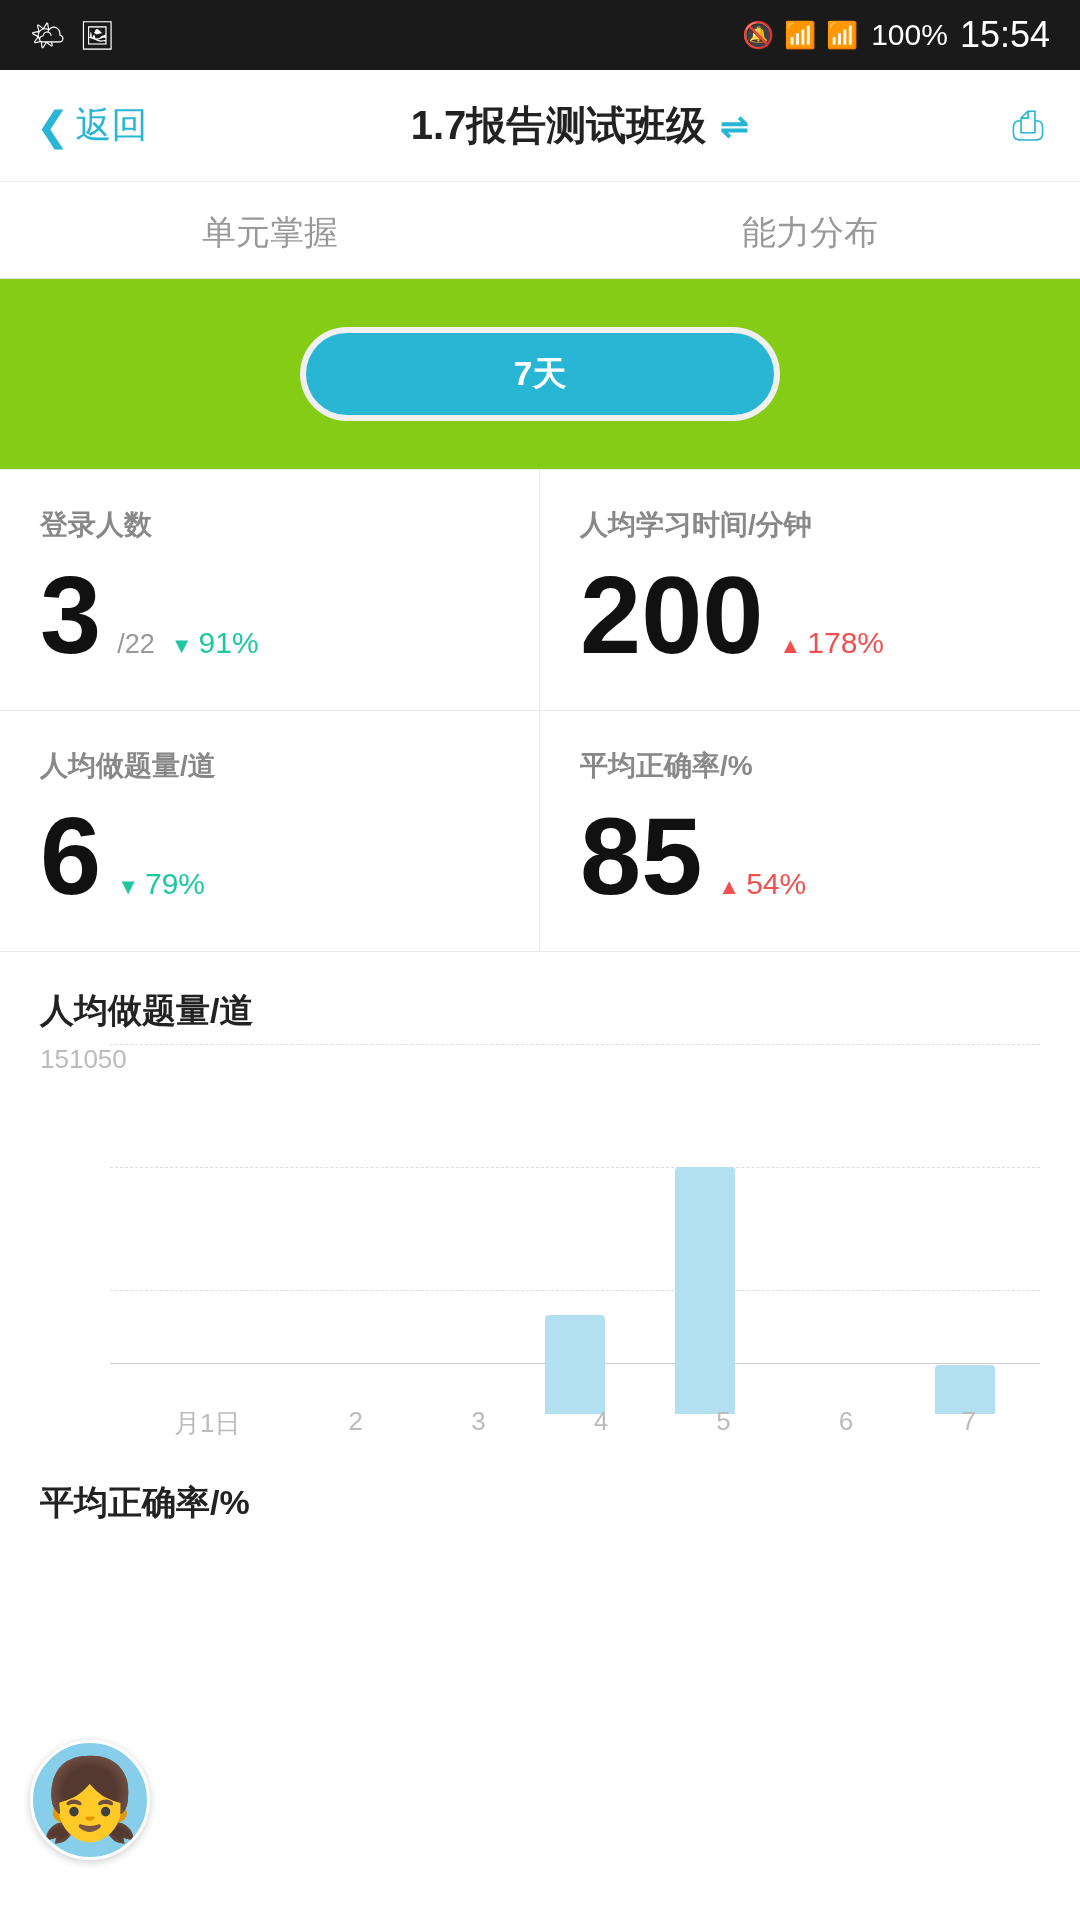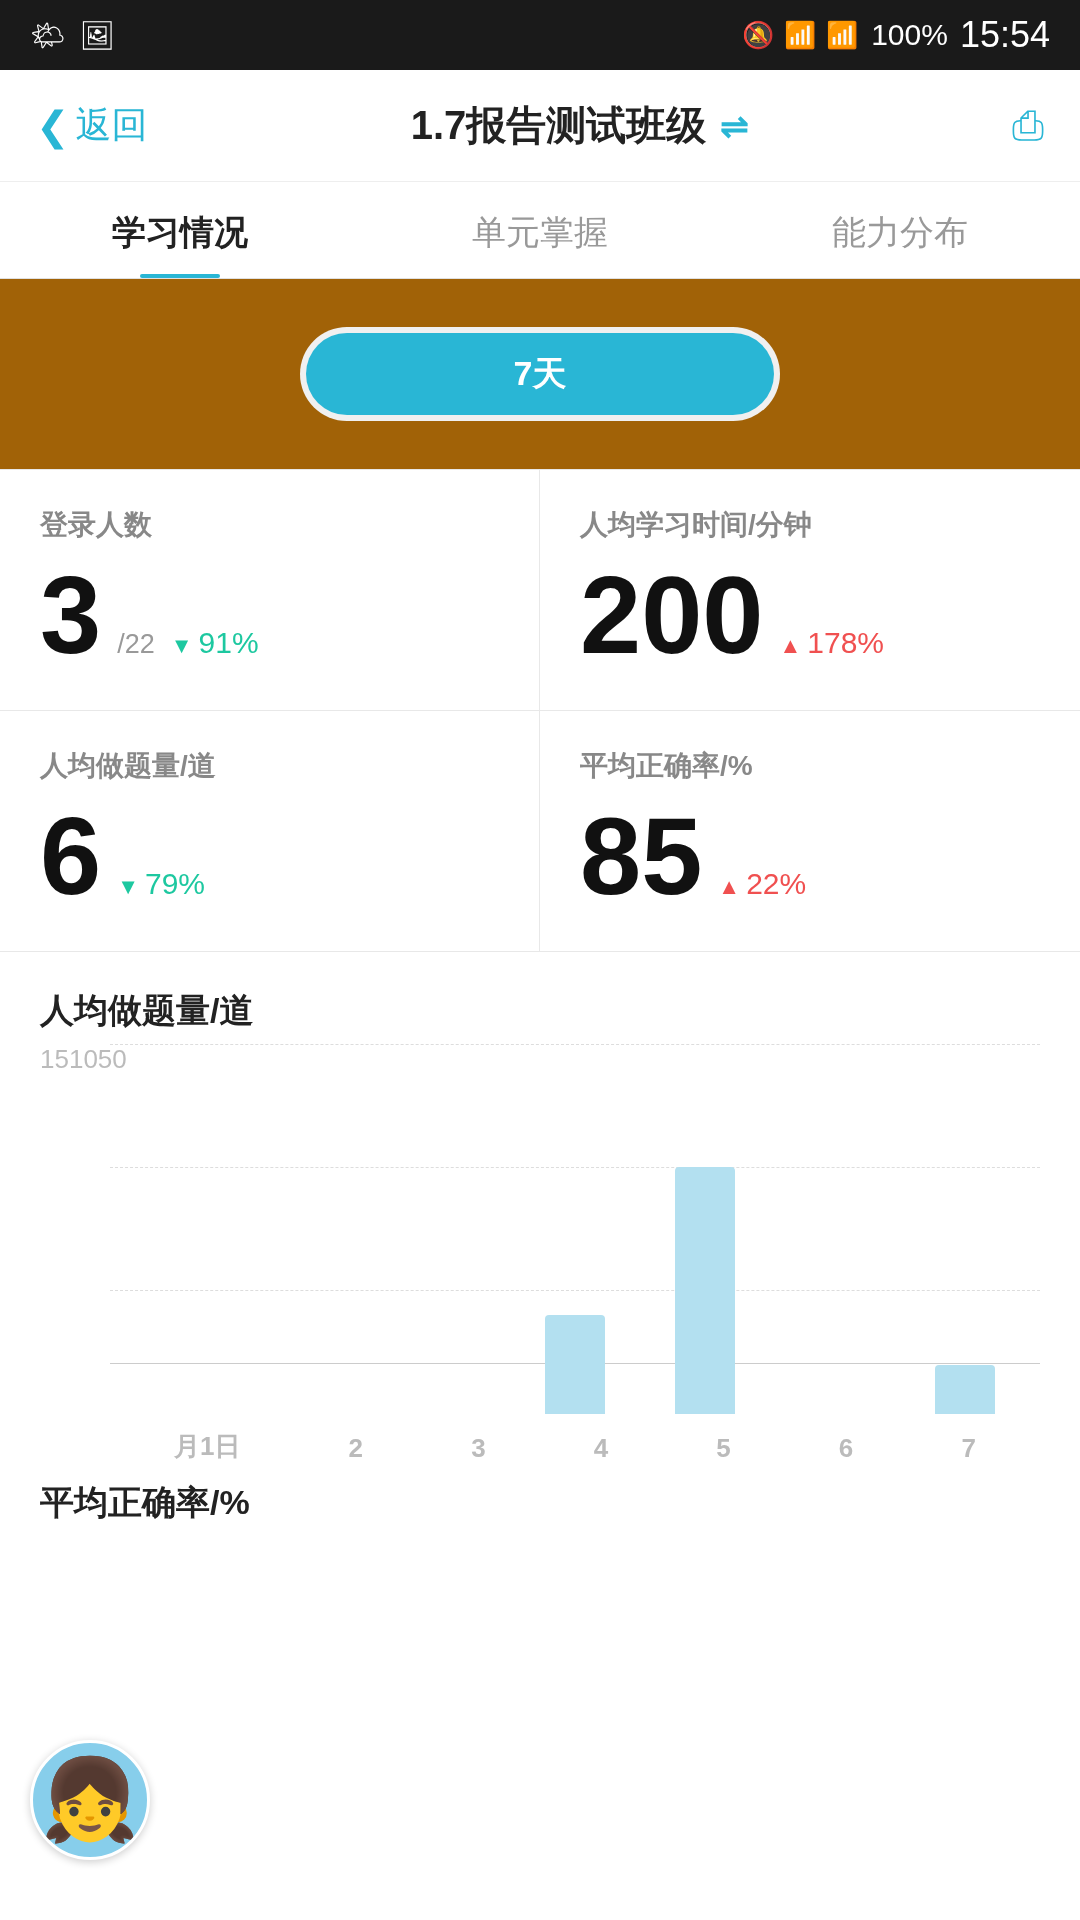--- a/index.html
+++ b/index.html
@@ -234,29 +234,28 @@
       height: 100%;
       justify-content: flex-end;
     }
     .bar {
       background: #b3e0f0;
       border-radius: 4px 4px 0 0;
       width: 60px;
     }
     .x-labels {
       position: absolute;
-      bottom: 0;
+      bottom: 8px;
       left: 0;
       right: 0;
       height: 50px;
       display: flex;
       justify-content: space-around;
-      align-items: flex-end;
+      align-items: flex-start;
       padding: 0 10px;
-      font-weight: bold;
     }
     .x-label {
       font-size: 26px;
       color: #bbb;
       text-align: center;
     }
 
     
     .avatar-wrapper {
       position: fixed;
@@ -309,32 +308,29 @@
   <div class="header-title">
     <span>1.7报告测试班级</span>
     <span class="header-shuffle">⇌</span>
   </div>
   <div class="header-share">
     <span style="font-size:40px;">⎙</span>
   </div>
 </div>
 
 <div class="tabs">
-  <div class="tab active">
-    <span>学习情况</span>
-  </div>
   <div class="tab">
     <span>单元掌握</span>
   </div>
   <div class="tab">
     <span>能力分布</span>
   </div>
 </div>
 
-<div style="display:flex; justify-content:center; background:#a16207; padding: 20px 4px;">
+<div style="display:flex; justify-content:center; background:#84cc16; padding: 20px 4px;">
   <div class="toggle-group">
     <div class="toggle-btn active">
       <span>7天</span>
     </div>
   </div>
 </div>
 
 <div class="stats-grid">
 
   <div class="stat-cell">
@@ -370,21 +366,21 @@
       </span>
     </div>
   </div>
 
   <div class="stat-cell">
     <div class="stat-label">平均正确率/%</div>
     <div class="stat-value-row">
       <span class="stat-value">85</span>
       <span class="stat-change up">
         <span class="arrow-up"></span>
-        <span>22%</span>
+        <span>54%</span>
       </span>
     </div>
   </div>
 </div>
 
 <div class="chart-section">
   <div class="chart-title">人均做题量/道</div>
 
   <div class="chart-wrapper">
 

